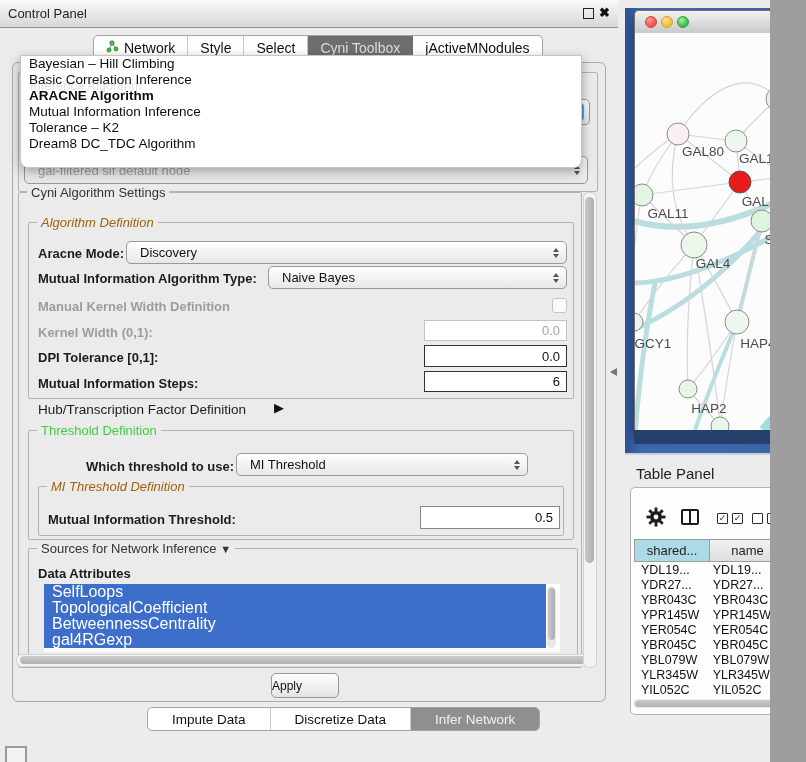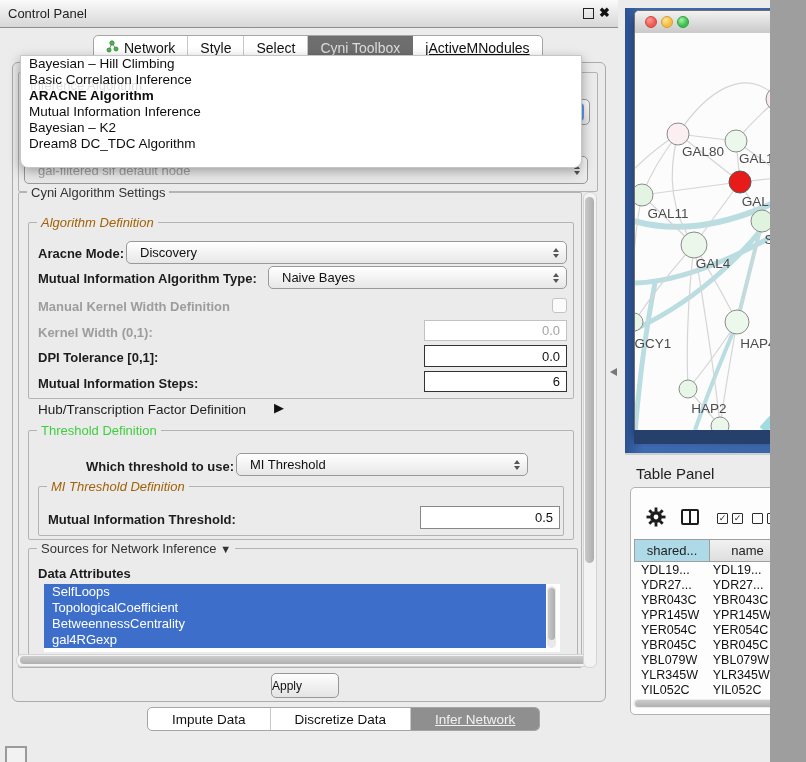--- a/index.html
+++ b/index.html
@@ -10,21 +10,21 @@
   #cp-titlebar{left:0;top:0;width:618px;height:27px;
     background:linear-gradient(#fafafa,#d7d7d7);border-bottom:1px solid #8f8f8f;}
   #cp-title{left:8px;top:6px;font-size:13px;color:#222;}
   .tb-icon{top:6px;font-size:12px;color:#111;}
   #float-box{left:583px;top:8px;width:9px;height:9px;border:1.6px solid #222;background:transparent;}
   #close-x{left:599px;top:5px;font-size:13px;font-weight:bold;color:#111;}
   
   .seg{display:flex;background:#fff;border:1px solid #a5a5a5;border-radius:5px;overflow:hidden;height:24px;}
   .seg .tab{display:flex;align-items:center;gap:5px;padding:0 12px;font-size:14px;color:#111;
     border-right:1px solid #c9c9c9;white-space:nowrap;}
-  .seg .tab:last-child{border-right:none;text-decoration:underline;}
+  .seg .tab:last-child{border-right:none;}
   .seg .tab.sel{background:#6e6e6e;color:#dedede;border-right-color:#6e6e6e;}
   #bottom-tabs .tab{font-size:13.5px;padding:0 24px;}
   #bottom-tabs .tab.sel{background:#8f8f8f;color:#f1f1f1;}
   
   #outer-panel{left:12px;top:62px;width:592px;height:638px;background:#ebebeb;
     border:1px solid #ababab;border-radius:6px;}
   
   .fs{position:absolute;border:1px solid #b3b3b3;border-radius:2px;}
   .fs>.legend{position:absolute;top:-8px;left:8px;background:#ebebeb;padding:0 4px;font-size:13px;color:#333;white-space:nowrap;}
   .legend.blue{color:#a16207;font-style:italic;}
@@ -48,21 +48,21 @@
   .checkbox{position:absolute;width:13px;height:13px;border:1px solid #c4c4c4;border-radius:3px;background:#fbfbfb;}
   
   #algo-popup{left:20px;top:55px;width:560px;height:111px;background:#fff;
     border:1px solid #c6c6c6;border-radius:1px 1px 8px 8px;box-shadow:0 4px 12px rgba(0,0,0,.35);}
   #popup-prompt{text-align:center;font-size:13px;color:#b9b9b9;padding-top:2px;height:12px;}
   .popup-item{height:16px;line-height:16px;padding:0 8px;font-size:13.5px;color:#0d0d0d;white-space:nowrap;}
   .popup-item.bold{font-weight:bold;}
   #ghost-title{left:30px;top:78px;font-size:13px;color:#777;opacity:.22;font-weight:normal;z-index:6;}
   
   #attr-list{left:44px;top:584px;width:516px;height:68px;background:#fff;overflow:hidden;}
-  .attr-item{height:16px;line-height:16px;padding-left:8px;font-size:13px;color:#fff;background:#3d6ec9;width:494px;}
+  .attr-item{height:16px;line-height:16px;padding-left:8px;font-size:16px;color:#fff;background:#3d6ec9;width:494px;}
   
   .sb-v{position:absolute;background:#f3f3f3;border:1px solid #d4d4d4;border-radius:6px;}
   .sb-thumb-v{position:absolute;background:linear-gradient(90deg,#c9c9c9,#aeaeae);border-radius:5px;}
   .sb-h{position:absolute;background:#f3f3f3;border:1px solid #d4d4d4;border-radius:6px;}
   .sb-thumb-h{position:absolute;background:linear-gradient(#cccccc,#b0b0b0);border-radius:5px;}
   
   .btn{position:absolute;border:1px solid #979797;border-radius:5px;
     background:linear-gradient(#fefefe,#e4e4e4);display:flex;align-items:center;justify-content:flex-start;
     font-size:12px;color:#111;}
   
@@ -154,21 +154,21 @@
         <span class="tri-up"></span>
         <span class="tri-dn"></span>
       </span>
   </div>
 
   <div id="algo-popup" class="abs">
     <div class="popup-item">Bayesian – Hill Climbing</div>
     <div class="popup-item">Basic Correlation Inference</div>
     <div class="popup-item bold">ARACNE Algorithm</div>
     <div class="popup-item">Mutual Information Inference</div>
-    <div class="popup-item">Bayesian – K2</div>
+    <div class="popup-item">Tolerance – K2</div>
     <div class="popup-item">Dream8 DC_TDC Algorithm</div>
   </div>
   <span id="ghost-title" class="abs">Inference Algorithm</span>
 
   <div class="fs" style="left:18px;top:192px;width:562px;height:474px;">
     <span class="legend">Cyni Algorithm Settings</span>
   </div>
 
   <div class="fs" style="left:28px;top:222px;width:544px;height:175px;">
     <span class="legend blue">Algorithm Definition</span>

